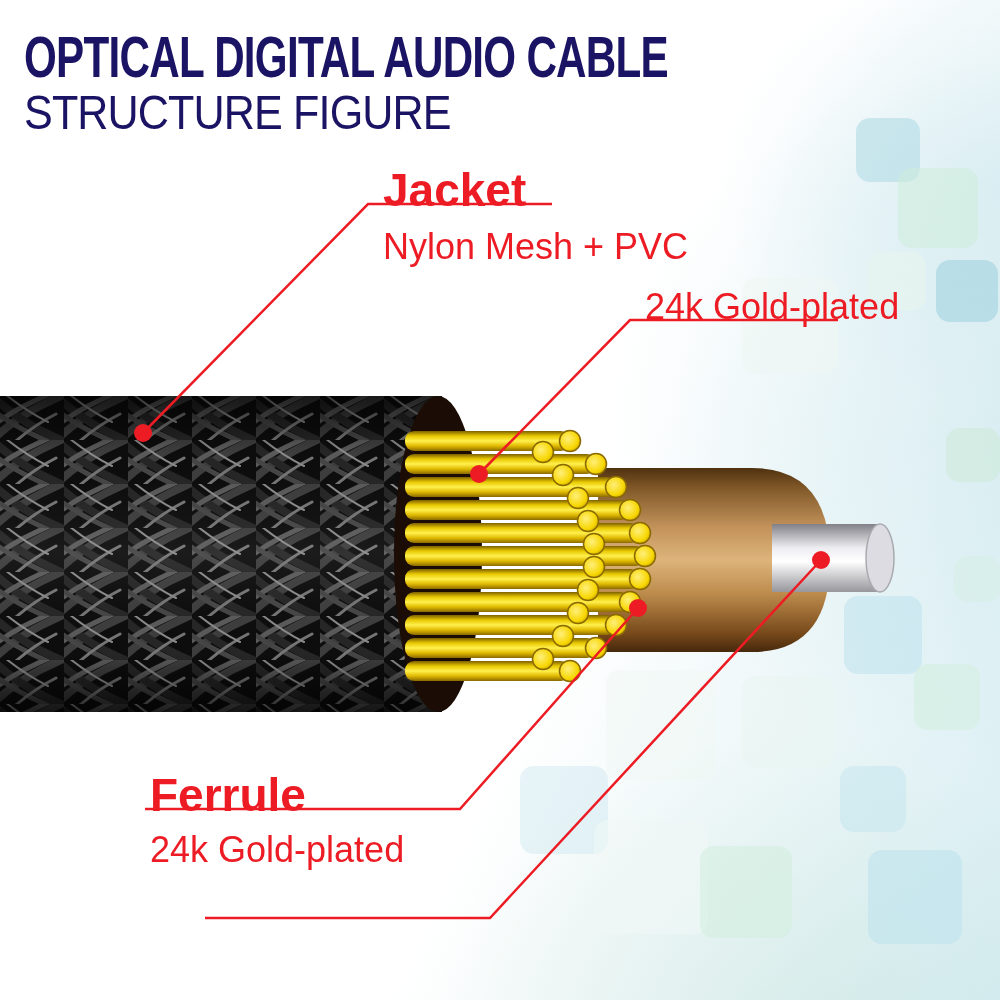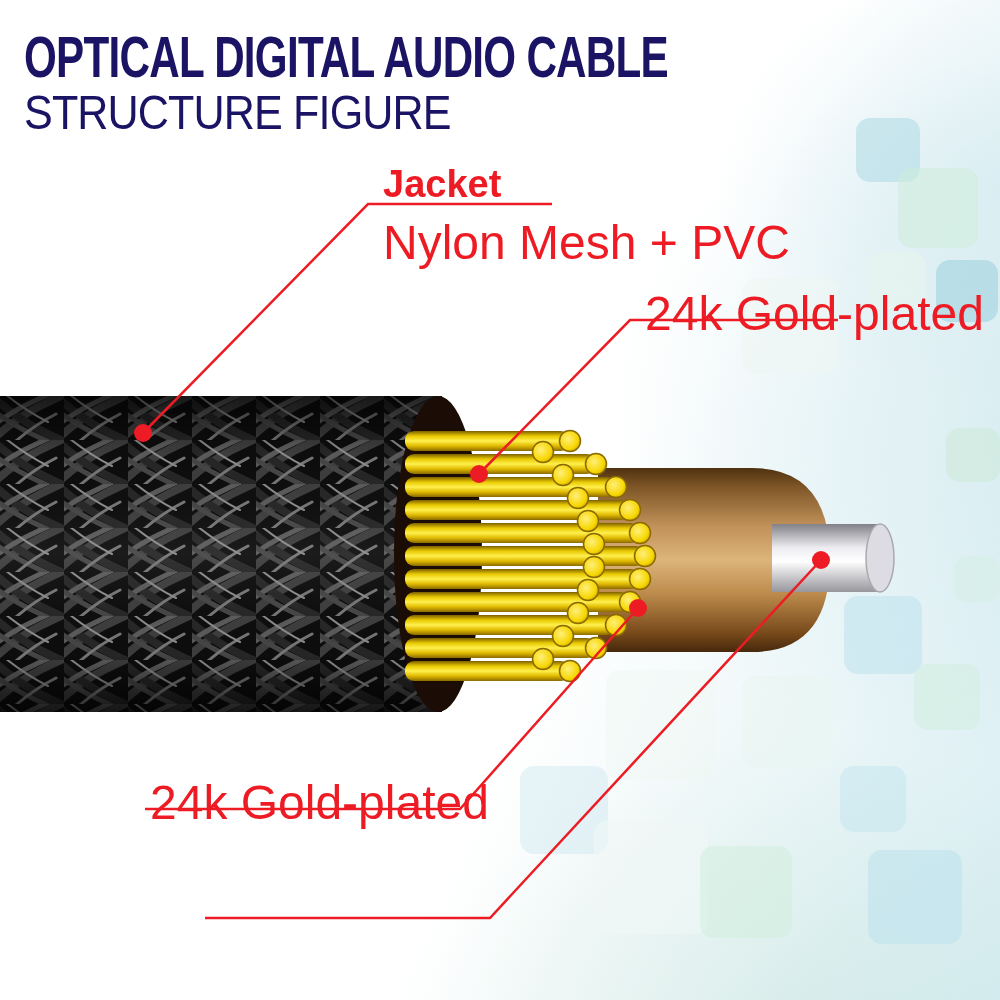--- a/index.html
+++ b/index.html
@@ -22,22 +22,22 @@
   }
   .hdr h2{
     position:absolute;left:0;top:84px;margin:0;white-space:nowrap;
     font-size:49px;font-weight:400;letter-spacing:-1px;
     transform:scale(.88,1);transform-origin:left top;
   }
   svg.layer{position:absolute;left:0;top:0;width:1000px;height:1000px;}
   .cable{z-index:1;}
   .lines{z-index:2;}
   .callout{position:absolute;z-index:3;color:#ed1c24;white-space:nowrap;}
-  .callout .lbl{font-size:38px;font-weight:bold;}
-  .callout .dsc{font-size:48px;font-weight:400;}
+  .callout .lbl{font-size:46px;font-weight:bold;}
+  .callout .dsc{font-size:36px;font-weight:400;}
   .co-jacket{left:383px;top:163px;}
   .co-jacket .dsc{margin-top:9px;}
   .co-conductor{left:645px;top:279px;}
   .co-conductor .dsc{margin-top:7px;}
   .co-ferrule{left:150px;top:768px;}
   .co-ferrule .dsc{margin-top:7px;}
   .co-core{left:215px;top:878px;}
   .co-core .dsc{margin-top:7px;}
 </style>
 </head>
@@ -187,17 +187,18 @@
   <div class="callout co-jacket">
     <div class="lbl">Jacket</div>
     <div class="dsc">Nylon Mesh + PVC</div>
   </div>
 
   <div class="callout co-conductor">
     <div class="dsc">24k Gold-plated</div>
   </div>
 
   <div class="callout co-ferrule">
+    <div class="lbl">Ferrule</div>
     <div class="dsc">24k Gold-plated</div>
   </div>
 
 
 </div>
 
 </body></html>

